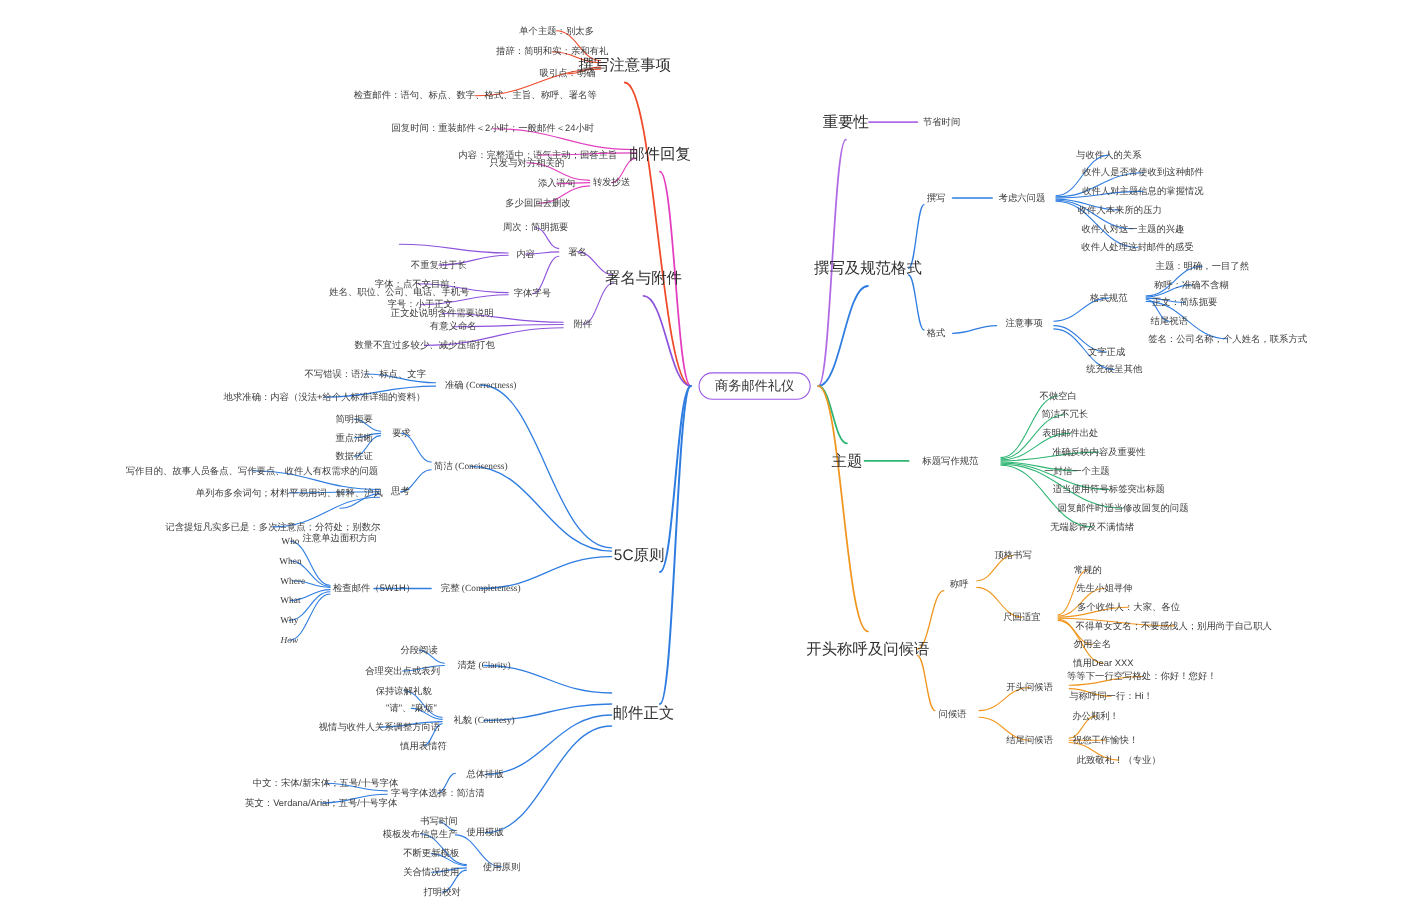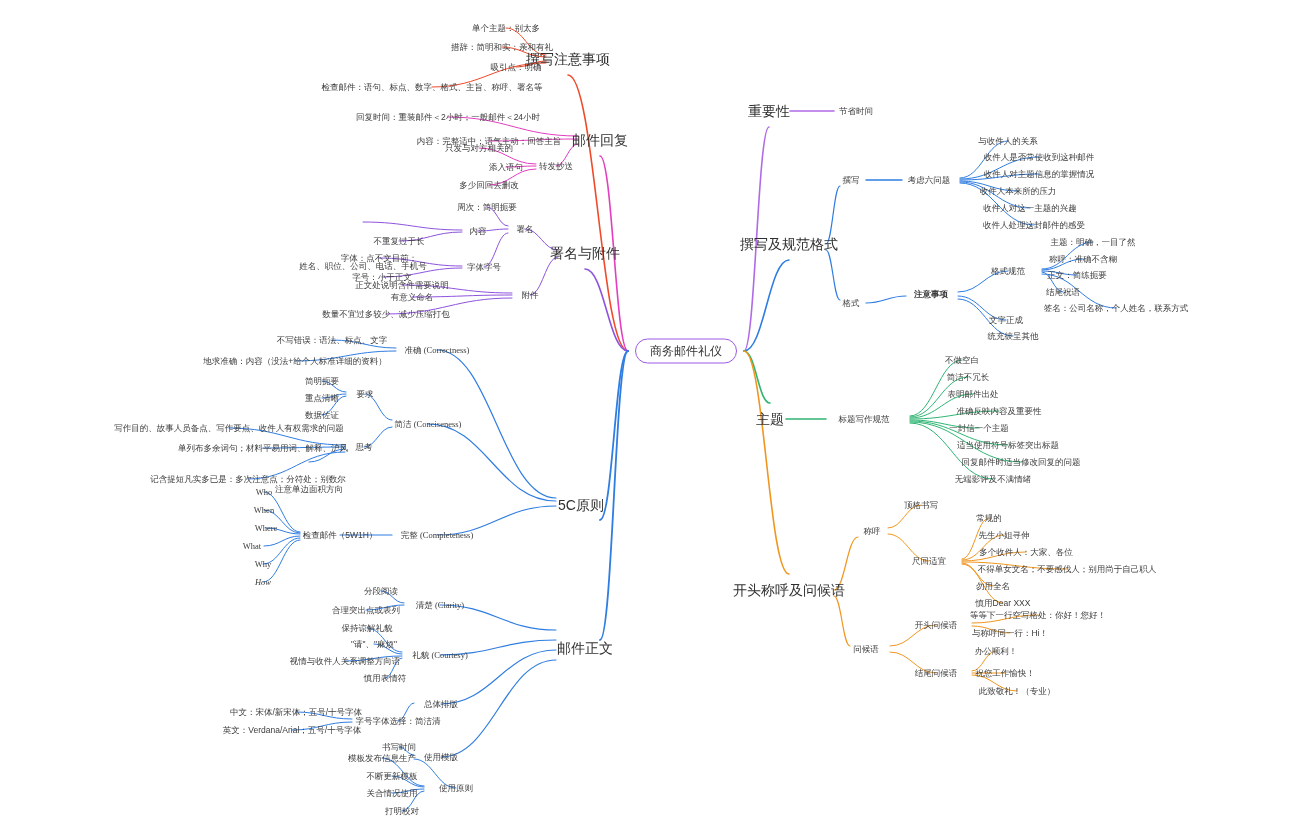--- a/index.html
+++ b/index.html
@@ -175,21 +175,21 @@
       <div class="node small" style="left: 364px; top: 447px;">思考</div>
       <div class="node small" style="left: 229px; top: 428px;">写作目的、故事人员备点、写作要点、收件人有权需求的问题</div>
       <div class="node small" style="left: 263px; top: 448px;">单列布多余词句；材料平易用词、解释、沪风</div>
       <div class="node small" style="left: 309px; top: 462px; margin-top: 27px;">注意单边面积方向</div>
       <div class="node small" style="left: 248px; top: 479px;">记含提短凡实多已是：多次注意点；分符处；别数尔</div>
       <div class="node small en" style="left: 437px; top: 535px;">完整 (Completeness)</div>
       <div class="node small" style="left: 340px; top: 535px;">检查邮件（5W1H）</div>
       <div class="node small en" style="left: 264px; top: 492px;">Who</div>
       <div class="node small en" style="left: 264px; top: 510px;">When</div>
       <div class="node small en" style="left: 266px; top: 528px;">Where</div>
-      <div class="node small en" style="left: 252px; top: 546px;">What</div>
+      <div class="node small en" style="left: 264px; top: 546px;">What</div>
       <div class="node small en" style="left: 263px; top: 564px;">Why</div>
       <div class="node small en" style="left: 263px; top: 582px; font-style: italic;">How</div>
       <div class="node small en" style="left: 440px; top: 605px;">清楚 (Clarity)</div>
       <div class="node small" style="left: 381px; top: 591px;">分段阅读</div>
       <div class="node small" style="left: 366px; top: 610px;">合理突出点或表列</div>
       <div class="node small en" style="left: 440px; top: 655px;">礼貌 (Courtesy)</div>
       <div class="node small" style="left: 367px; top: 628px;">保持谅解礼貌</div>
       <div class="node small" style="left: 374px; top: 644px;">"请"、"麻烦"</div>
       <div class="node small" style="left: 345px; top: 661px;">视情与收件人关系调整方向语</div>
       <div class="node small" style="left: 385px; top: 678px;">慎用表情符</div>
@@ -209,21 +209,21 @@
       <div class="node lvl1" style="left: 789px; top: 244px;">撰写及规范格式</div>
       <div class="node small" style="left: 851px; top: 180px;">撰写</div>
       <div class="node small" style="left: 929px; top: 180px;">考虑六问题</div>
       <div class="node small" style="left: 1008px; top: 141px;">与收件人的关系</div>
       <div class="node small" style="left: 1039px; top: 157px;">收件人是否常使收到这种邮件</div>
       <div class="node small" style="left: 1039px; top: 174px;">收件人对主题信息的掌握情况</div>
       <div class="node small" style="left: 1018px; top: 191px;">收件人本来所的压力</div>
       <div class="node small" style="left: 1030px; top: 208px;">收件人对这一主题的兴趣</div>
       <div class="node small" style="left: 1034px; top: 225px;">收件人处理这封邮件的感受</div>
       <div class="node small" style="left: 851px; top: 303px;">格式</div>
-      <div class="node small" style="left: 931px; top: 294px; font-weight: bold;">注意事项</div>
+      <div class="node small" style="left: 931px; top: 294px;">注意事项</div>
       <div class="node small" style="left: 1008px; top: 271px;">格式规范</div>
       <div class="node small" style="left: 1093px; top: 242px;">主题：明确，一目了然</div>
       <div class="node small" style="left: 1083px; top: 259px;">称呼：准确不含糊</div>
       <div class="node small" style="left: 1077px; top: 275px;">正文：简练扼要</div>
       <div class="node small" style="left: 1063px; top: 292px;">结尾祝语</div>
       <div class="node small" style="left: 1116px; top: 308px;">签名：公司名称，个人姓名，联系方式</div>
       <div class="node small" style="left: 1006px; top: 320px;">文字正成</div>
       <div class="node small" style="left: 1013px; top: 336px;">统充彼呈其他</div>
       <div class="node lvl1" style="left: 770px; top: 419px;">主题</div>
       <div class="node small" style="left: 864px; top: 419px;">标题写作规范</div>

